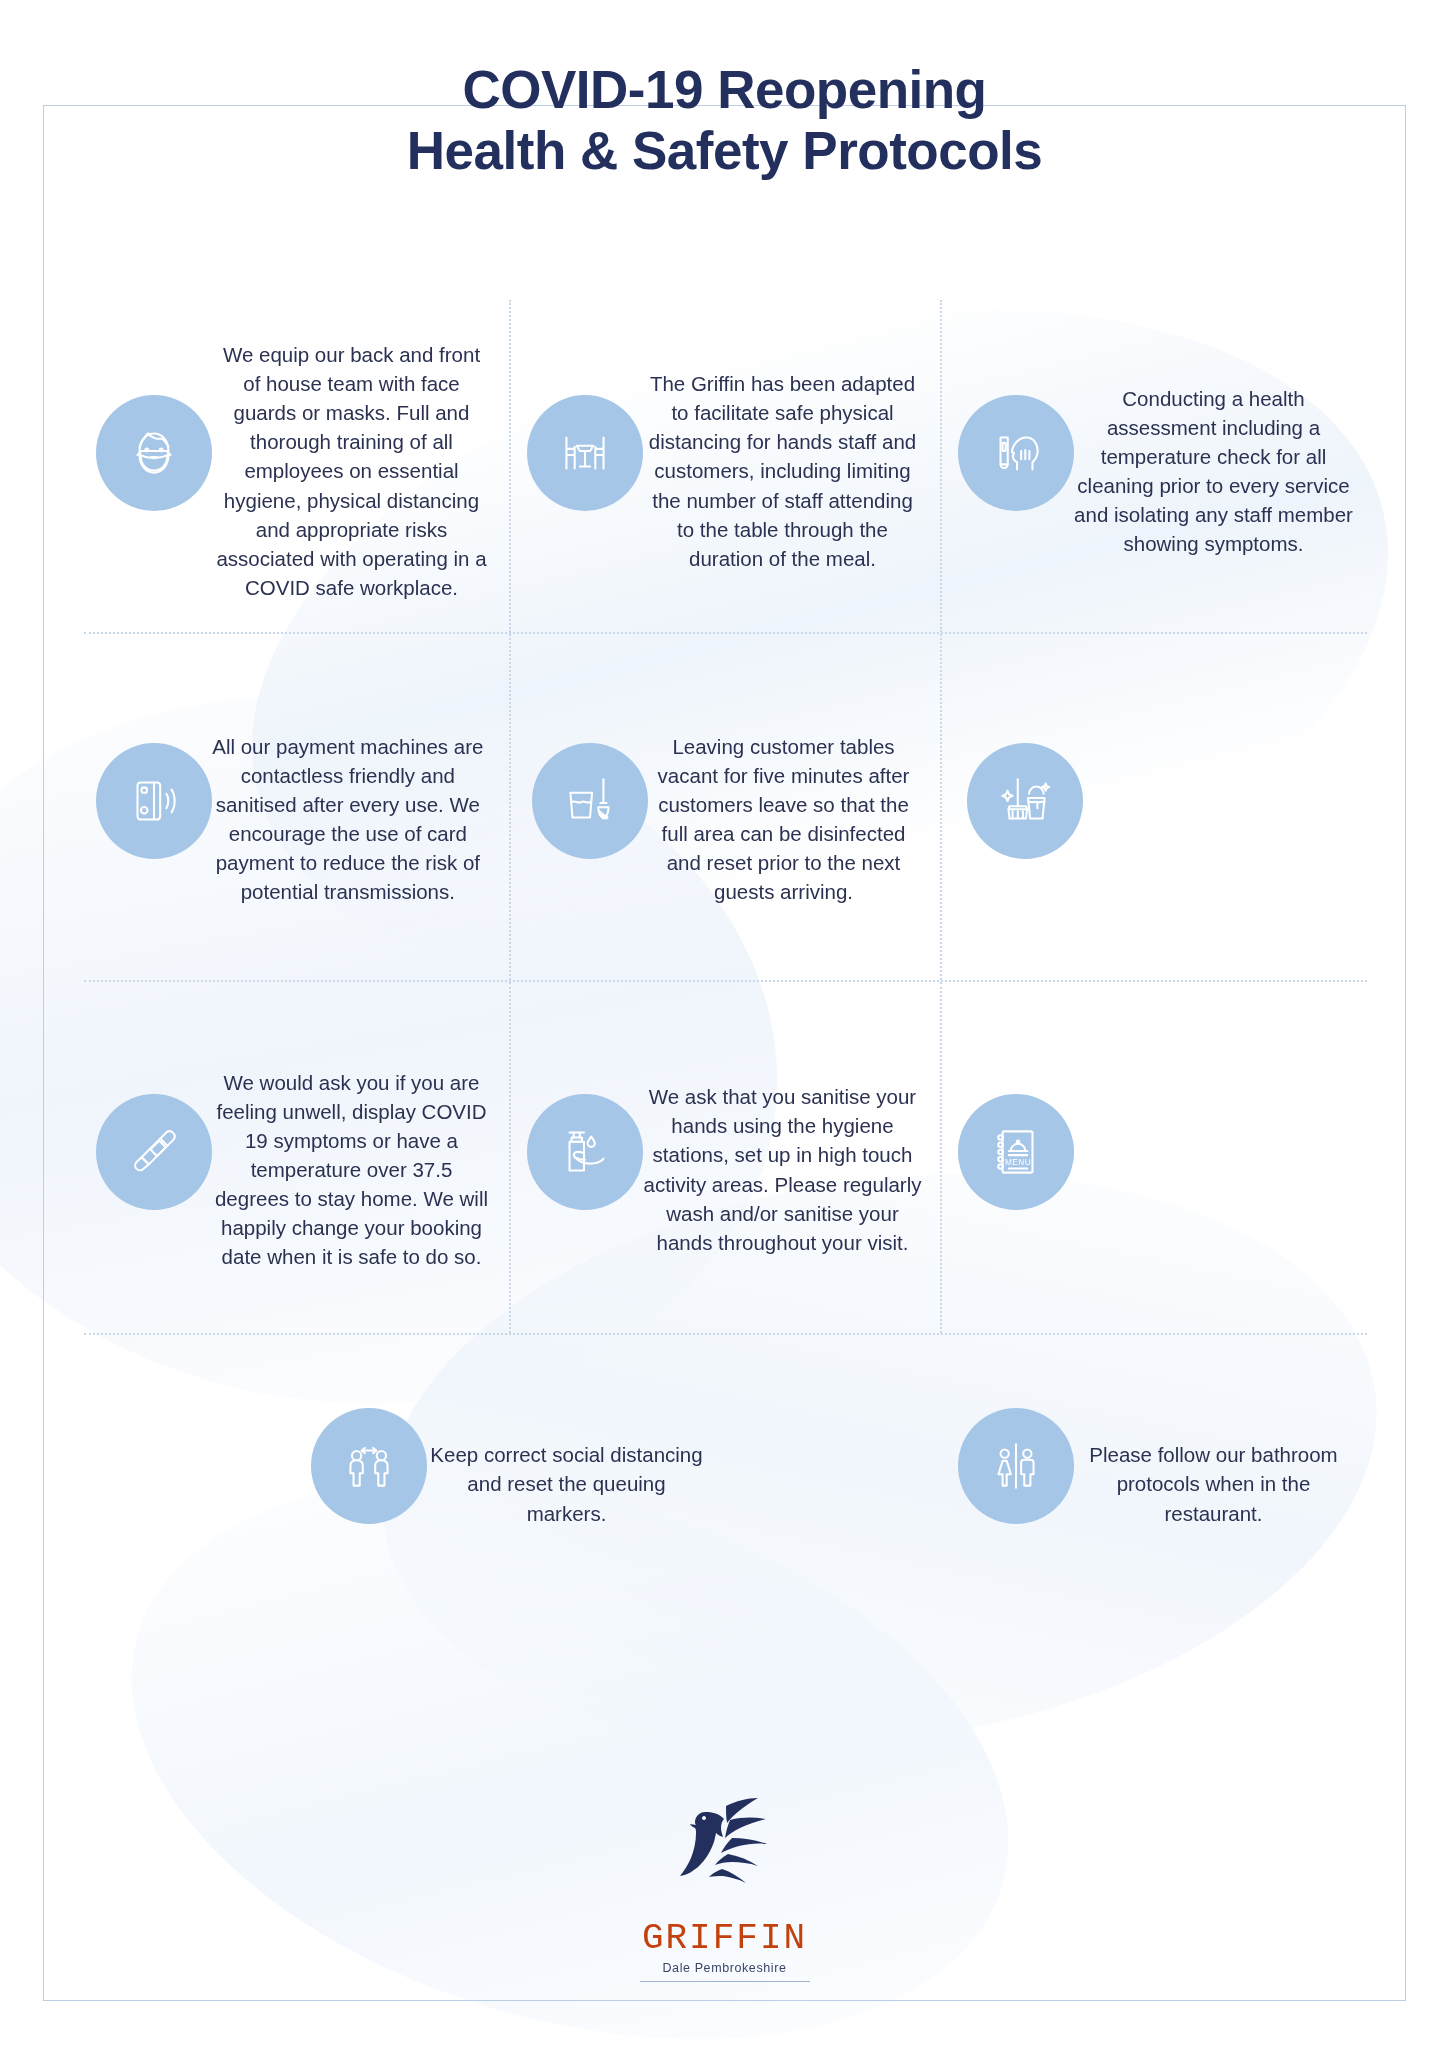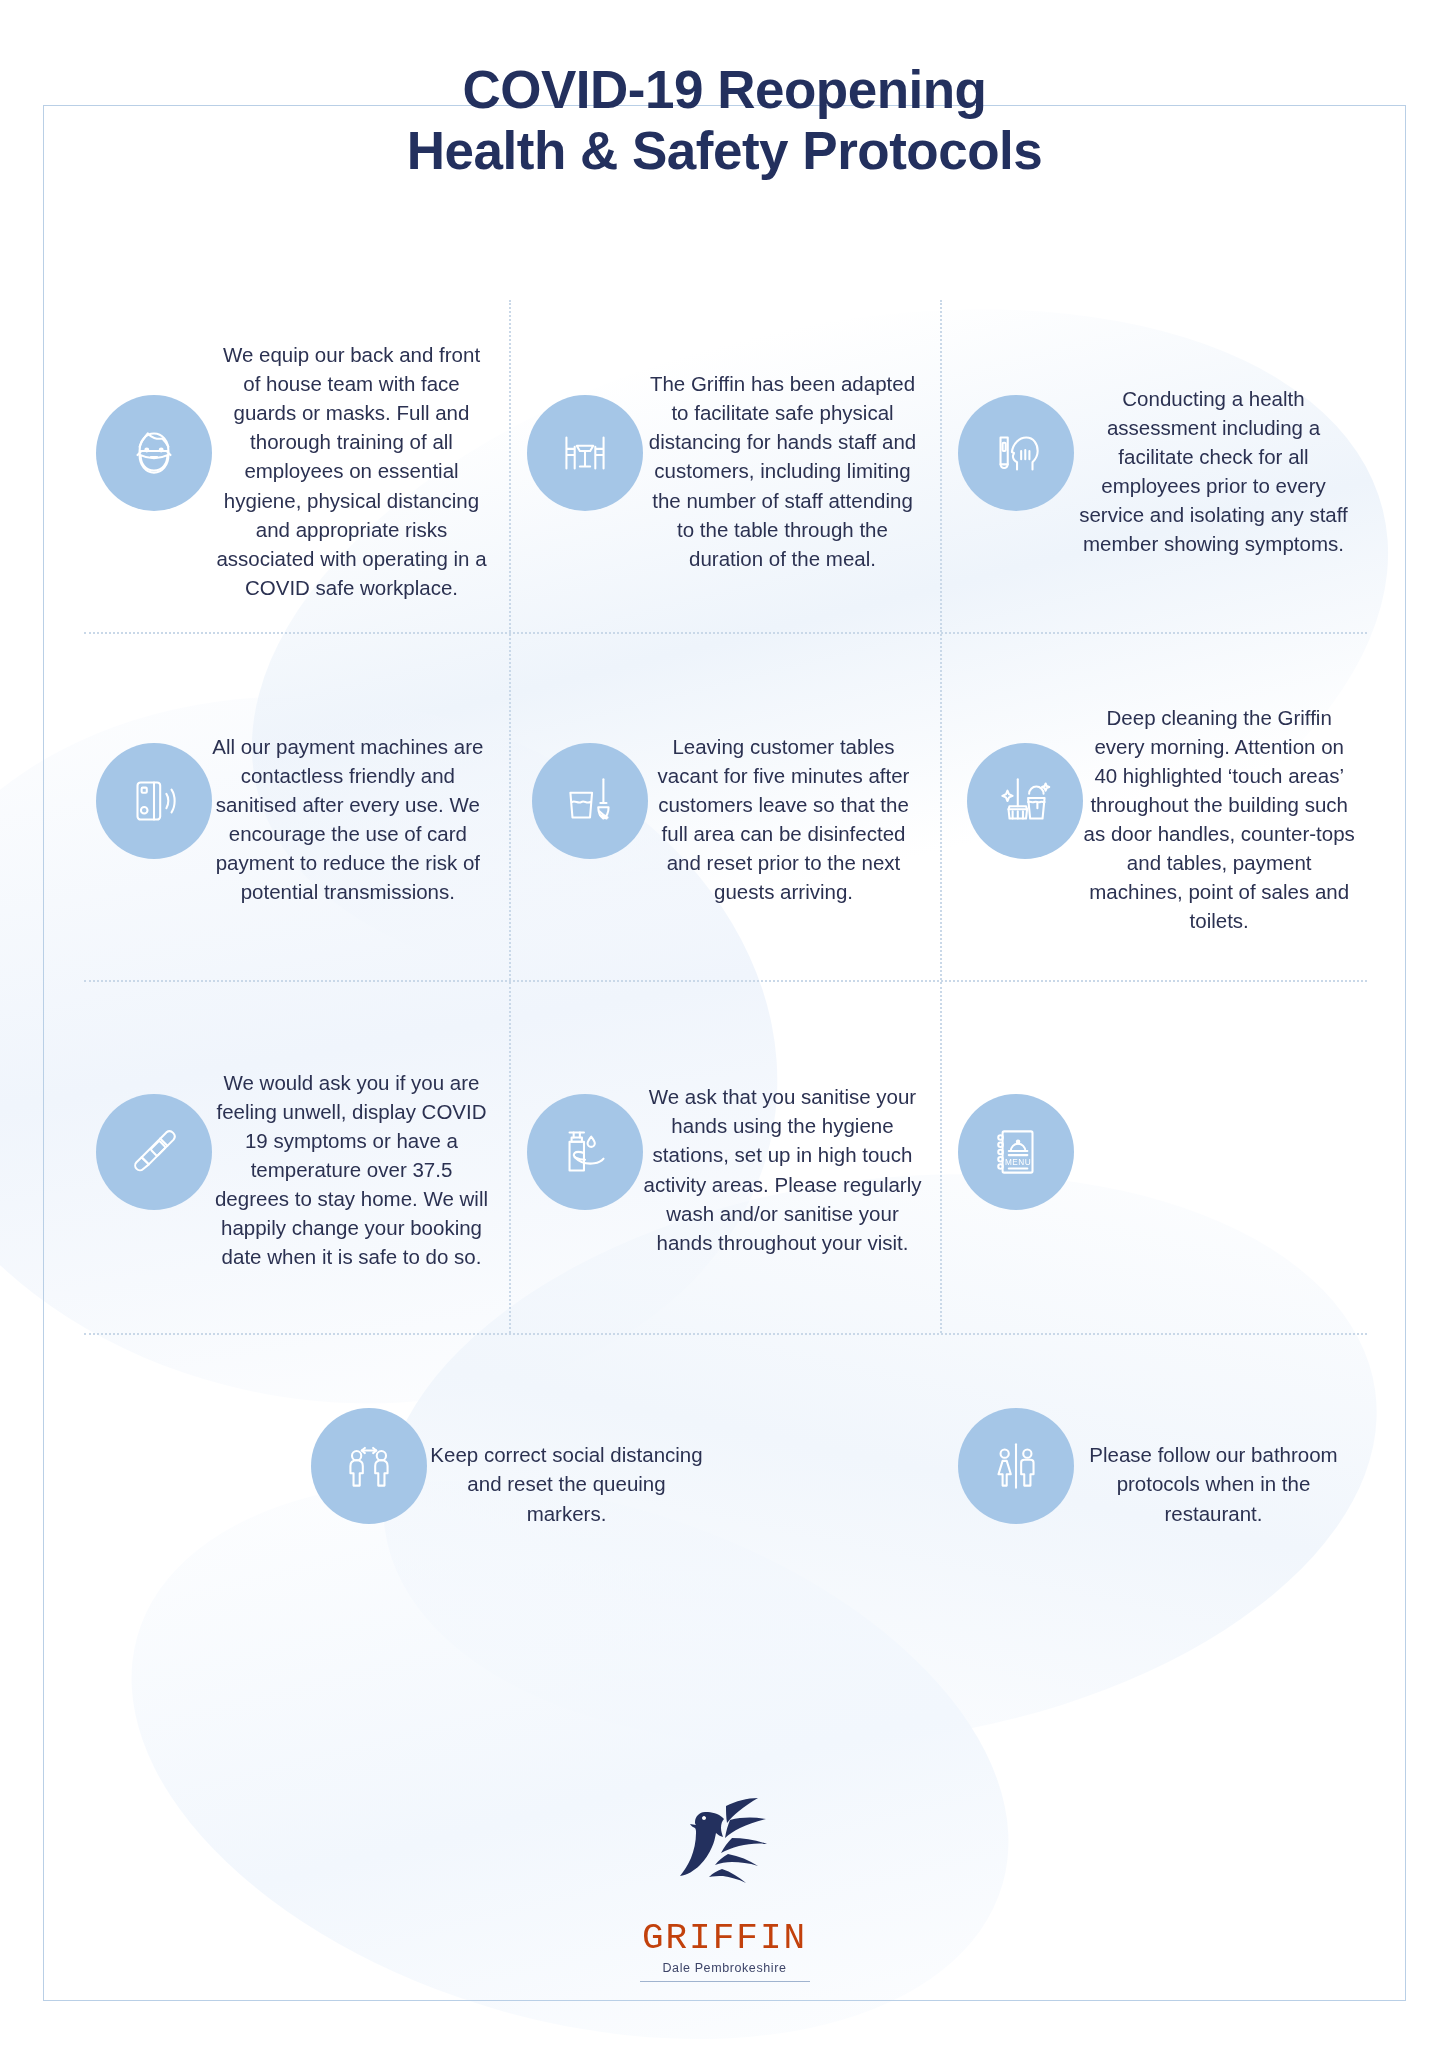--- a/index.html
+++ b/index.html
@@ -244,21 +244,21 @@
       <div class="cell">
         <div class="icon-circle">
           <svg viewBox="0 0 64 64" fill="none" stroke="#ffffff" stroke-width="2" stroke-linecap="round" stroke-linejoin="round">
             <path d="M17 17h7v26a3.5 3.5 0 0 1-7 0z"></path>
             <rect x="19" y="22" width="3" height="8" rx="1"></rect>
             <path d="M17 43h7"></path>
             <path d="M33 48V41c-2-1-4-3-4-6 0-1 1-2 1-3l-2-1c1-8 7-14 14-14 7 0 11 6 11 13 0 6-3 9-5 11v7"></path>
             <path d="M37 30v8M41 29v9M45 30v8"></path>
           </svg>
         </div>
-        <div class="cell-text">Conducting a health assessment including a facilitate check for all employees prior to every service and isolating any staff member showing symptoms.</div>
+        <div class="cell-text">Conducting a health assessment including a temperature check for all cleaning prior to every service and isolating any staff member showing symptoms.</div>
       </div>
     </div>
 
     <div class="hdiv"></div>
 
     <div class="row r2">
       <div class="vdiv" style="left:431px"></div>
       <div class="vdiv" style="left:862px"></div>
 
       <div class="cell">
@@ -296,21 +296,20 @@
             <path d="M16 40l1-3h16l1 3"></path>
             <path d="M20 42v7M25 42v7M30 42v7"></path>
             <path d="M36 25a7 7 0 0 1 14 0"></path>
             <path d="M35 29h16l-2 20H37z"></path>
             <path d="M35 33c2-1 4 1 6 0s4 1 6 0 3 1 4 0"></path>
             <path d="M44 34v5"></path>
             <path d="M15 22l1.5 3.5L20 27l-3.5 1.5L15 32l-1.5-3.5L10 27l3.5-1.5z"></path>
             <path d="M52 15l1 2.5 2.5 1-2.5 1-1 2.5-1-2.5-2.5-1 2.5-1z"></path>
           </svg>
         </div>
-        <div class="cell-text">Deep cleaning the Griffin every morning. Attention on 40 highlighted ‘touch areas’ throughout the building such as door handles, counter-tops and tables, payment machines, point of sales and toilets.</div>
       </div>
     </div>
 
     <div class="hdiv"></div>
 
     <div class="row r3">
       <div class="vdiv" style="left:431px"></div>
       <div class="vdiv" style="left:862px"></div>
 
       <div class="cell">

